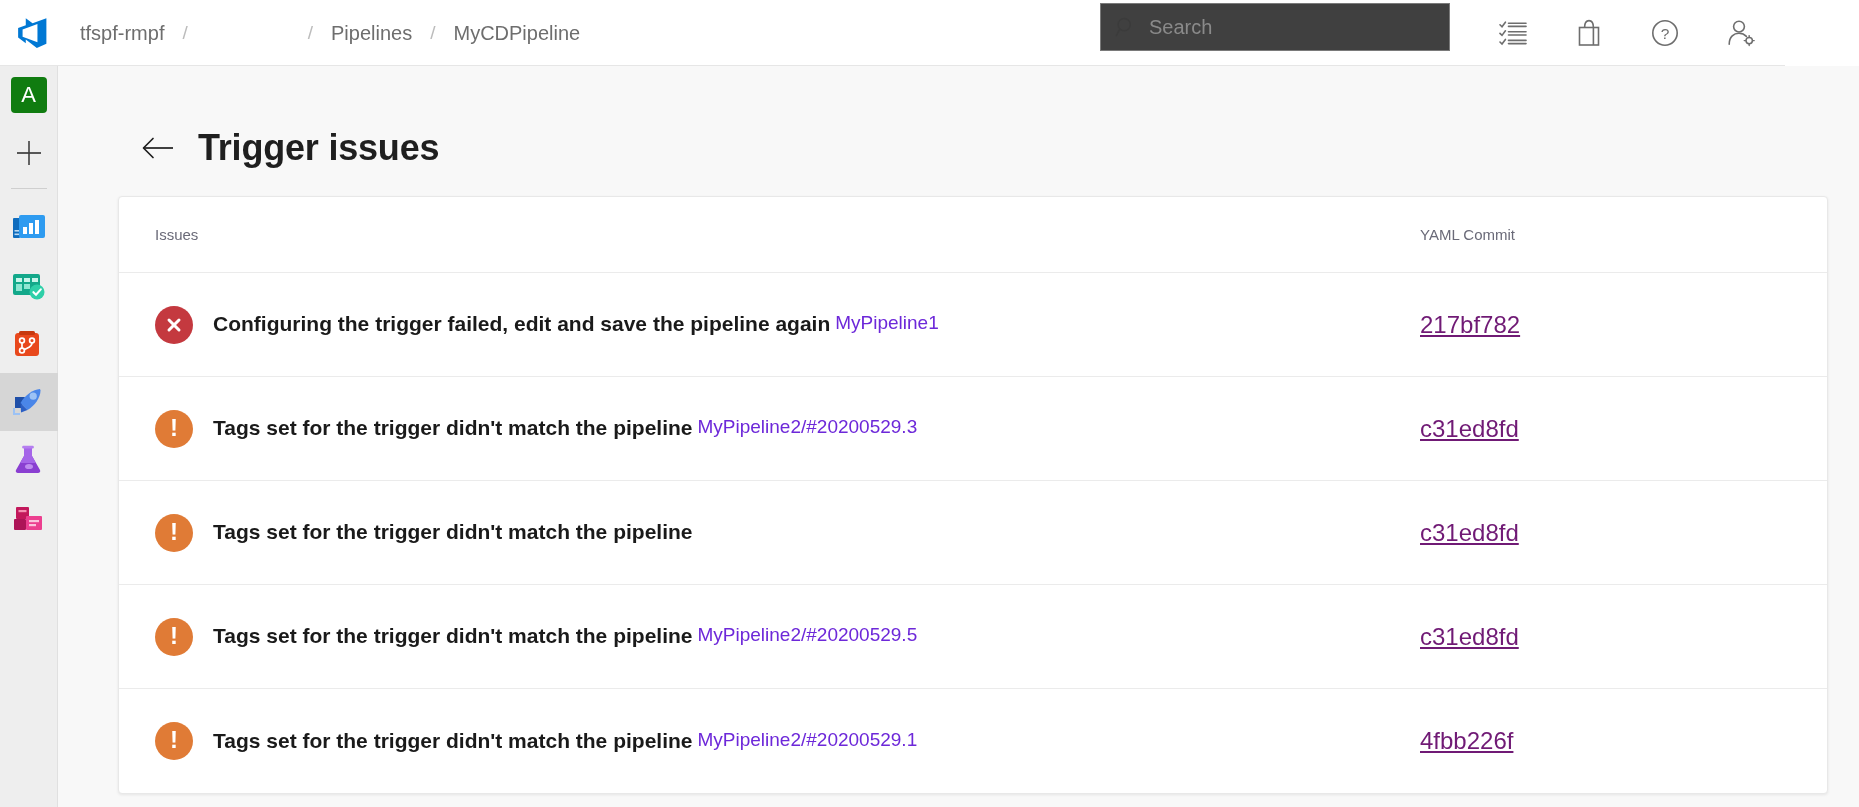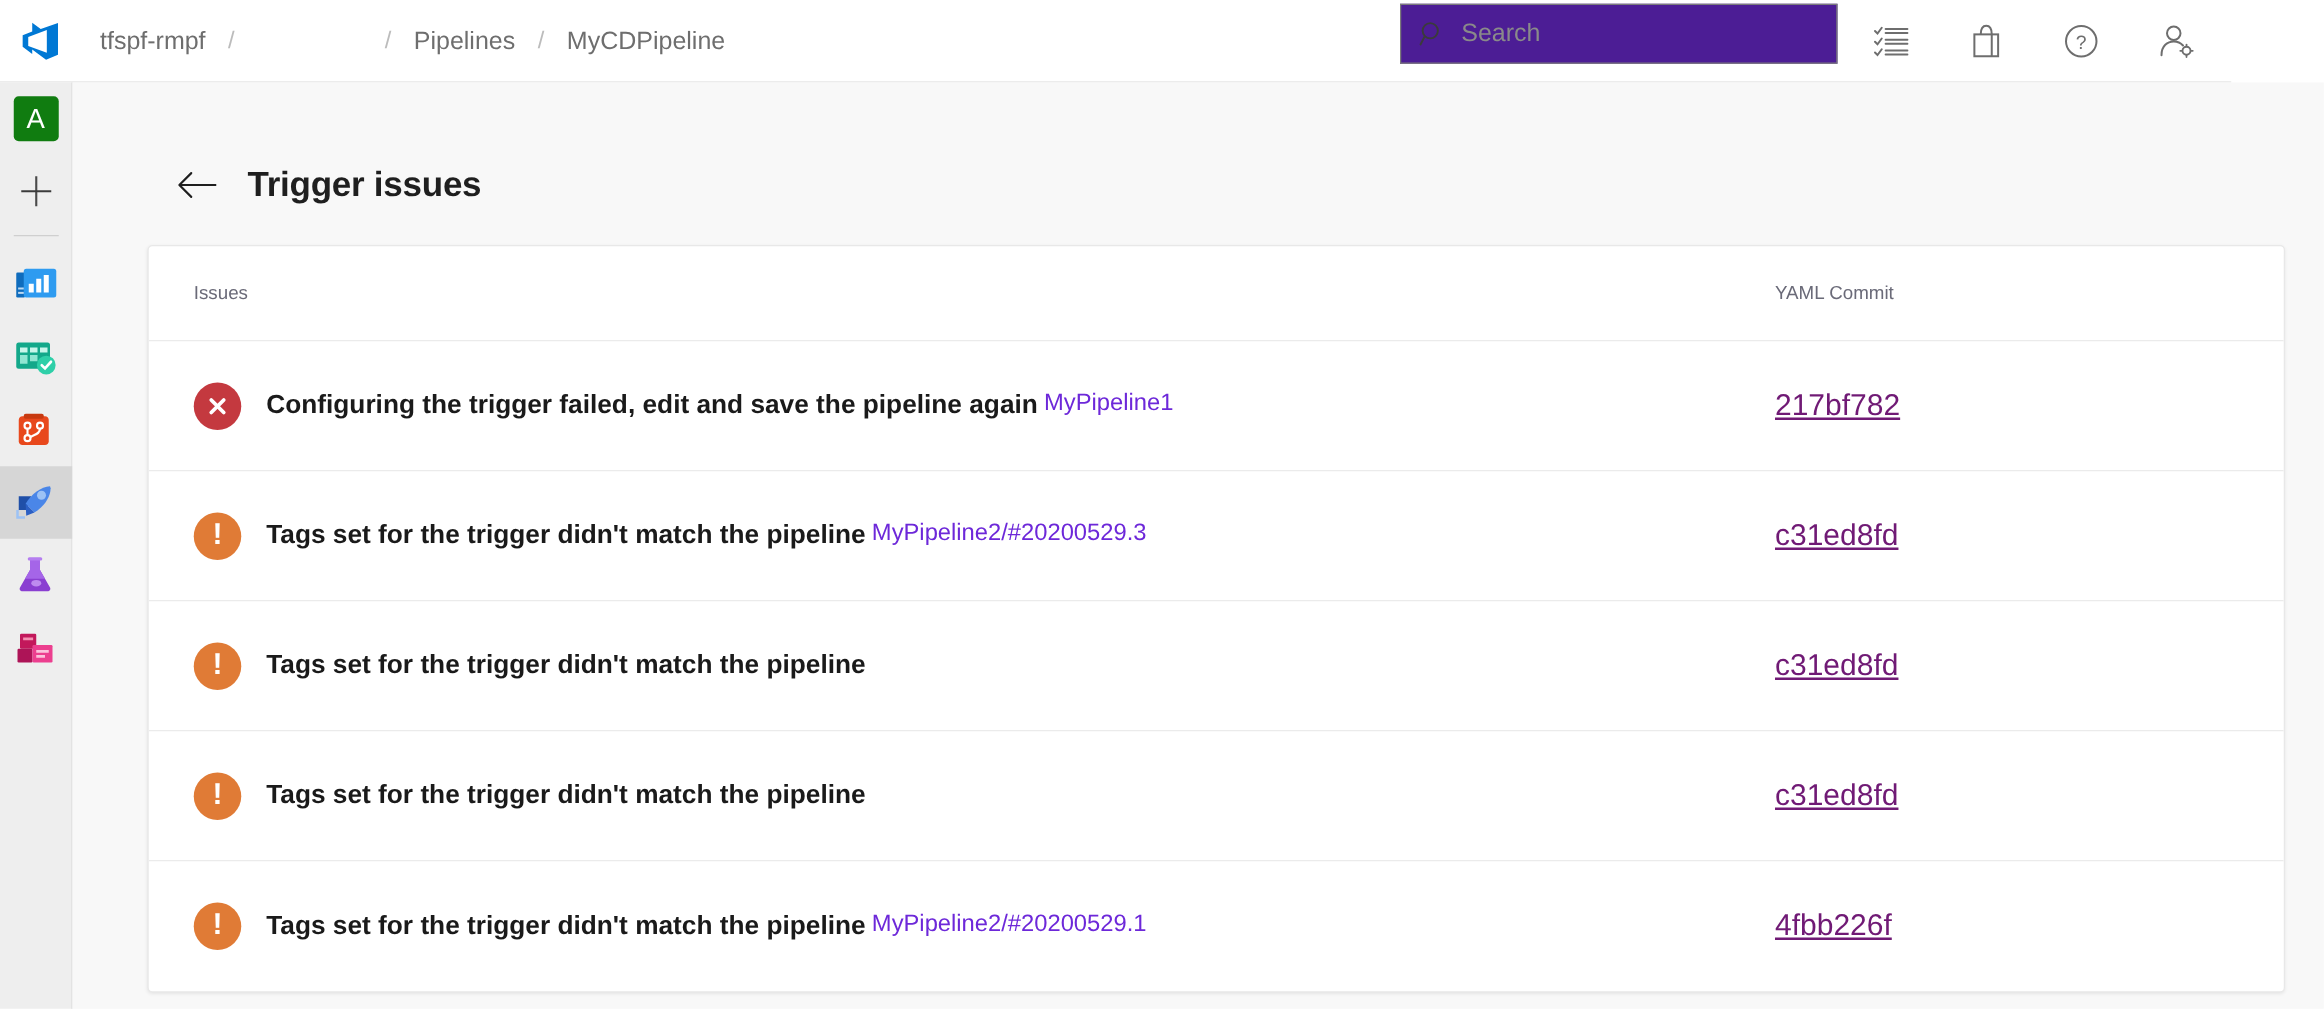--- a/index.html
+++ b/index.html
@@ -44,24 +44,23 @@
     color: #bcbcbc;
     font-size: 19px;
     padding: 0 4px;
     line-height: 66px;
   }
 
   .search-box {
     position: absolute; left: 1100px; top: 3px;
     width: 350px; height: 48px;
     border: 1px solid #7a7a7a;
-    background: #4c1d95;
+    background: #404040;
     display: flex; align-items: center;
     padding: 0 10px 0 14px;
-    margin-left: 20px;
   }
   .search-icon-svg { flex: 0 0 auto; margin-right: 12px; }
   .search-placeholder {
     font-size: 20px; color: #8a8a8a;
     line-height: 46px;
     white-space: nowrap;
   }
 
   .topbar-icons {
     position: absolute; right: 24px; top: 0;
@@ -116,21 +115,21 @@
     display: flex; align-items: center;
     padding: 48px 0 0 82px;
     height: 116px;
   }
   .back-arrow {
     width: 36px; height: 36px;
     display: flex; align-items: center; justify-content: center;
     cursor: pointer; margin-right: 22px;
   }
   .page-title {
-    font-size: 28px;
+    font-size: 36px;
     font-weight: 600;
     color: #1f1f1f;
     letter-spacing: -0.2px;
   }
 
   
   .card {
     margin: 14px 0 0 60px;
     width: 1710px;
     background: #ffffff;
@@ -431,20 +430,21 @@
       <div class="row-commit">c31ed8fd</div>
     </div>
 
     <div class="row">
       <div class="row-issue">
         <span class="status-icon warning">
           <span class="glyph-bang">!</span>
         </span>
         <span class="issue-text">
           <span class="issue-title">Tags set for the trigger didn't match the pipeline</span>
+          <span class="issue-sub">MyPipeline2/#20200529.5</span>
         </span>
       </div>
       <div class="row-commit">c31ed8fd</div>
     </div>
 
     <div class="row">
       <div class="row-issue">
         <span class="status-icon warning">
           <span class="glyph-bang">!</span>
         </span>

